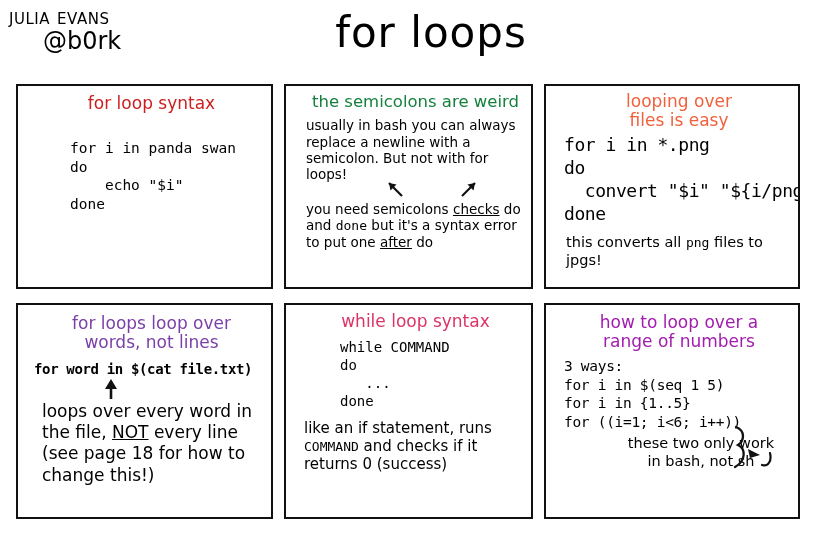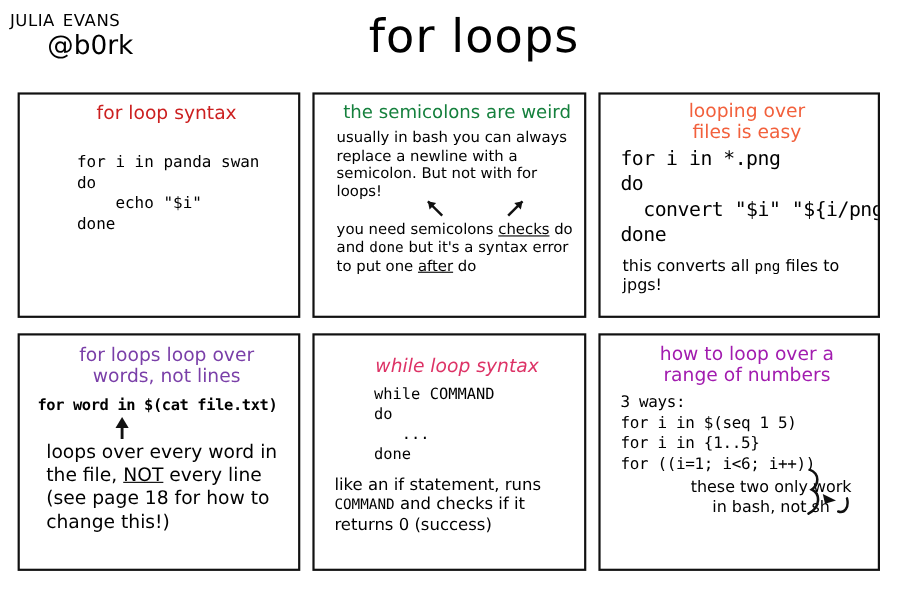--- a/index.html
+++ b/index.html
@@ -114,21 +114,21 @@
   #panel-files .code { margin: 3px 0 0 -2px; font-size: 18px; letter-spacing: -0.45px; }
   #panel-files .p3-note { margin: 9px 0 0 0; font-size: 14.5px; line-height: 1.2; }
 
   
   #panel-words .panel-title { margin-top: 5px; }
   #panel-words .code { margin: 9px 0 0 -4px; font-size: 14px; letter-spacing: -0.35px; font-weight: bold;}
   #panel-words .p4-arrow { position: relative; height: 20px; }
   #panel-words .p4-note { margin: 2px 0 0 4px; font-size: 17px; line-height: 1.25; }
 
   
-  #panel-while .panel-title { margin-top: 15px; font-style: italic; }
+  #panel-while .panel-title { margin-top: 3px; }
   #panel-while .code { margin: 8px 0 0 34px; font-size: 14px; }
   #panel-while .p5-note { margin: 8px 0 0 -2px; font-size: 15px; line-height: 1.22; }
 
   
   #panel-range .panel-title { margin-top: 4px; }
   #panel-range .code { margin: 6px 0 0 -2px; font-size: 14.5px; letter-spacing: -0.3px;}
   #panel-range .p6-note { margin: 4px 0 0 44px; font-size: 14.5px; line-height: 1.2; text-align:center;}
   #panel-range .brace-wrap { position: absolute; right: 8px; top: 120px; }
 
   .svg-anno { position: absolute; pointer-events: none; }

